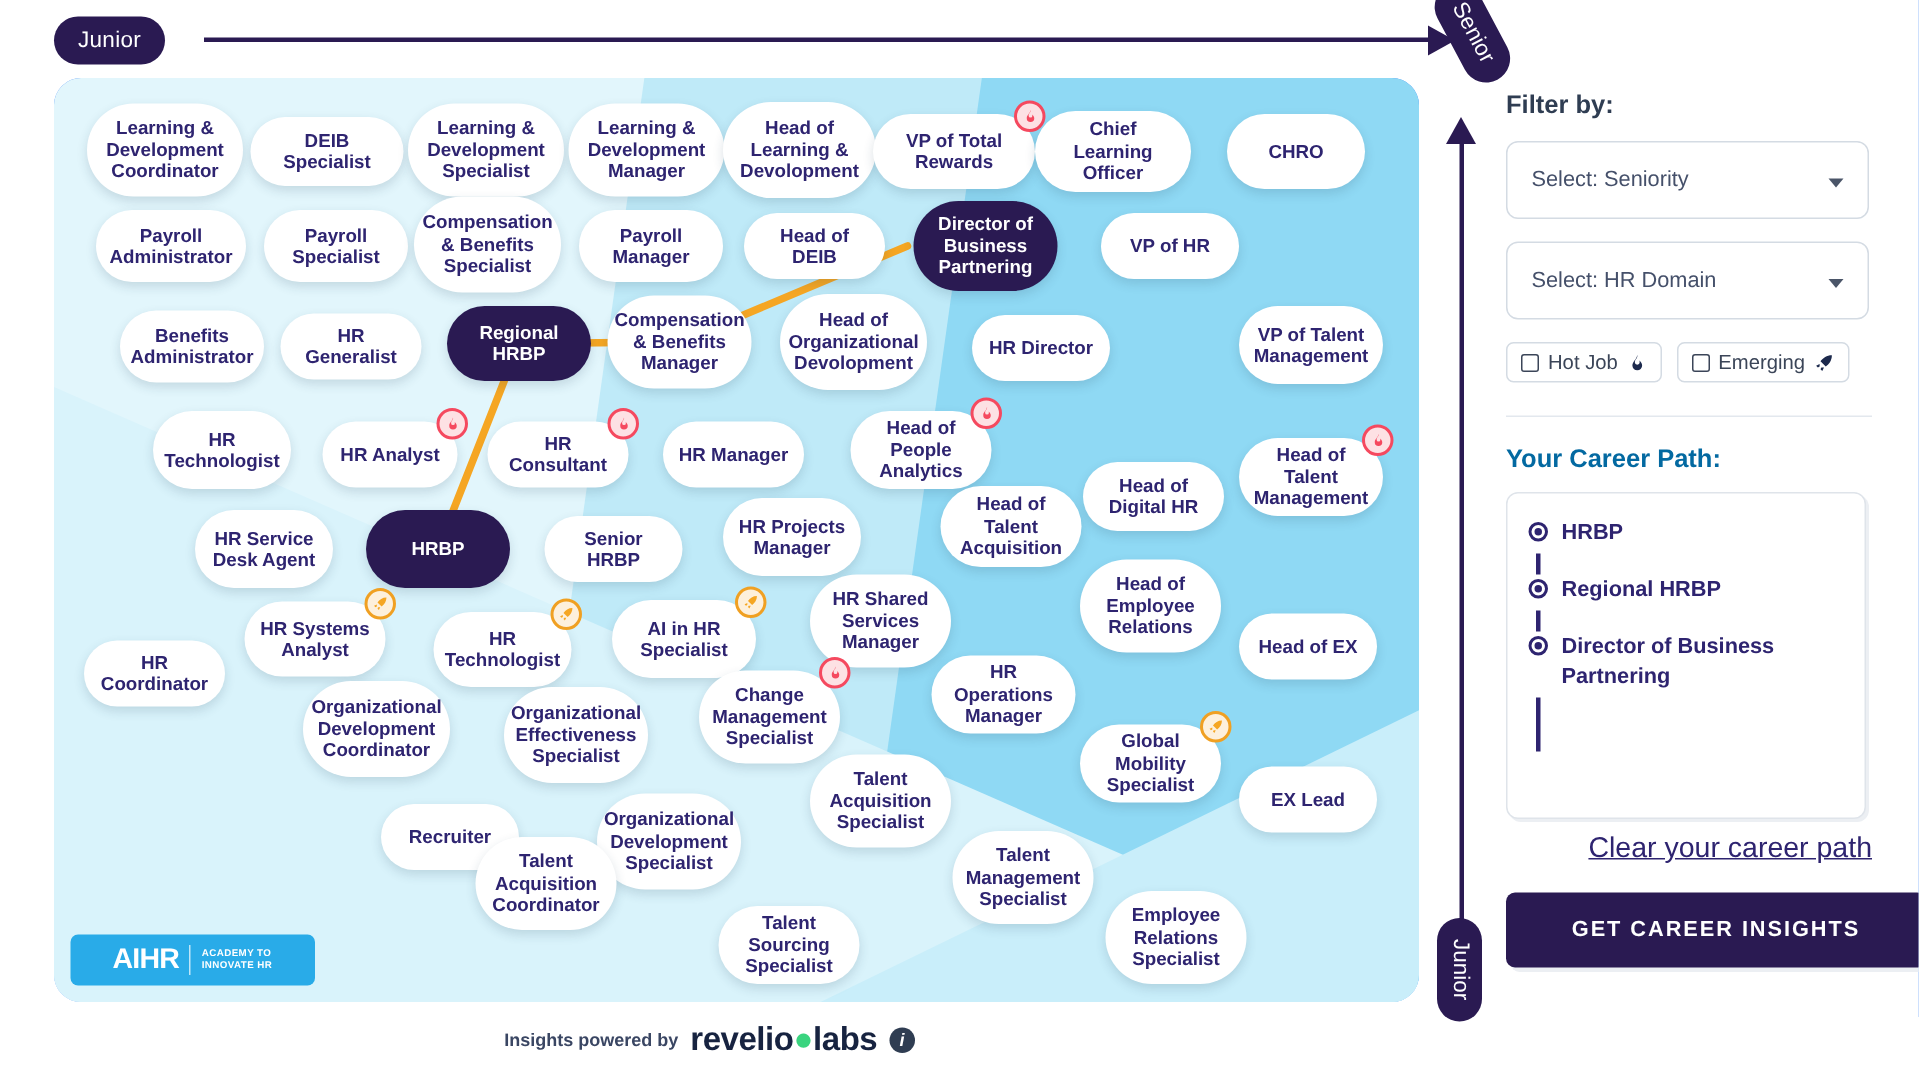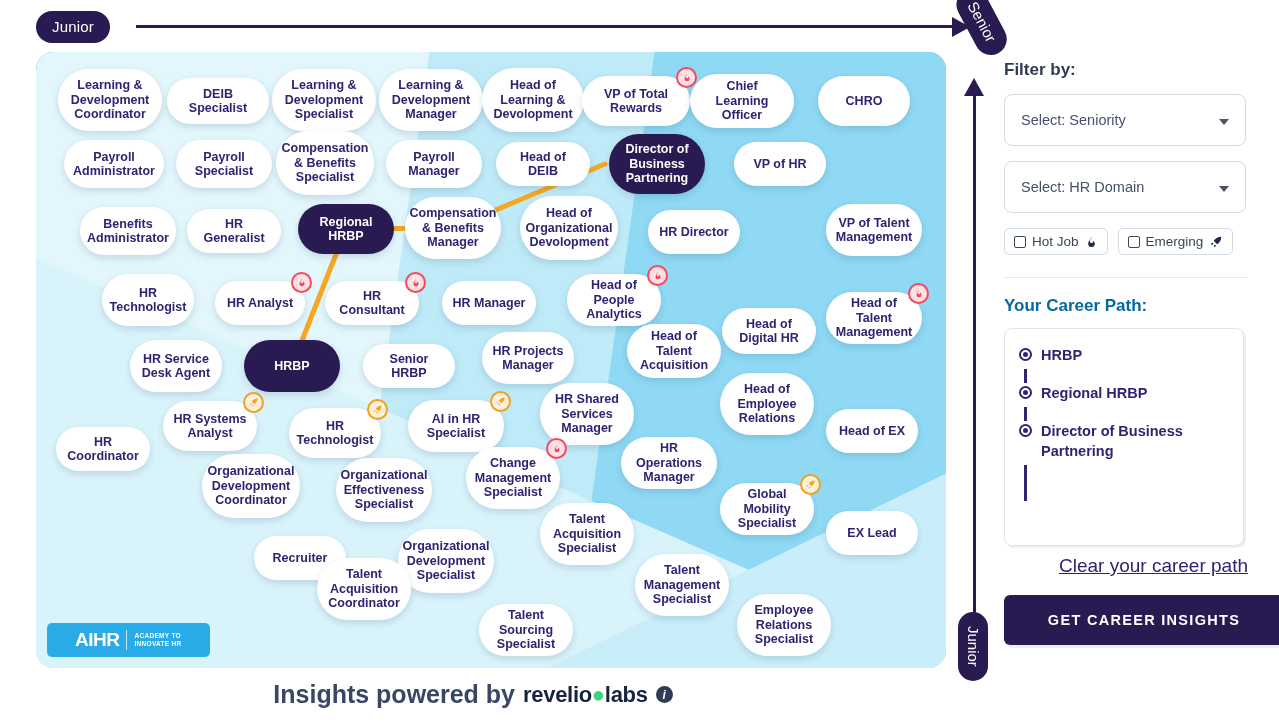--- a/index.html
+++ b/index.html
@@ -173,21 +173,21 @@
     font-size: 14.5px; font-weight: 700; letter-spacing: 1.3px;
     cursor: pointer;
     box-shadow: 3px 3px 0 #eceff3;
   }
 
   
   .footer {
     position: absolute; left: 0; top: 680px; width: 946px;
     display: flex; align-items: center; justify-content: center; gap: 8px;
   }
-  .f-text { font-size: 25px; font-weight: 700; color: #3a4663; }
+  .f-text { font-size: 12px; font-weight: 700; color: #3a4663; }
   .f-brand { font-size: 22px; font-weight: 700; color: #172340; letter-spacing: -.3px; }
   .f-dot { color: #3ad47f; }
   .f-info {
     width: 17px; height: 17px; border-radius: 50%;
     background: #2f3d52; color: #fff;
     font-size: 12px; font-weight: 700; font-style: italic;
     display: flex; align-items: center; justify-content: center;
   }
 </style>
 </head>

